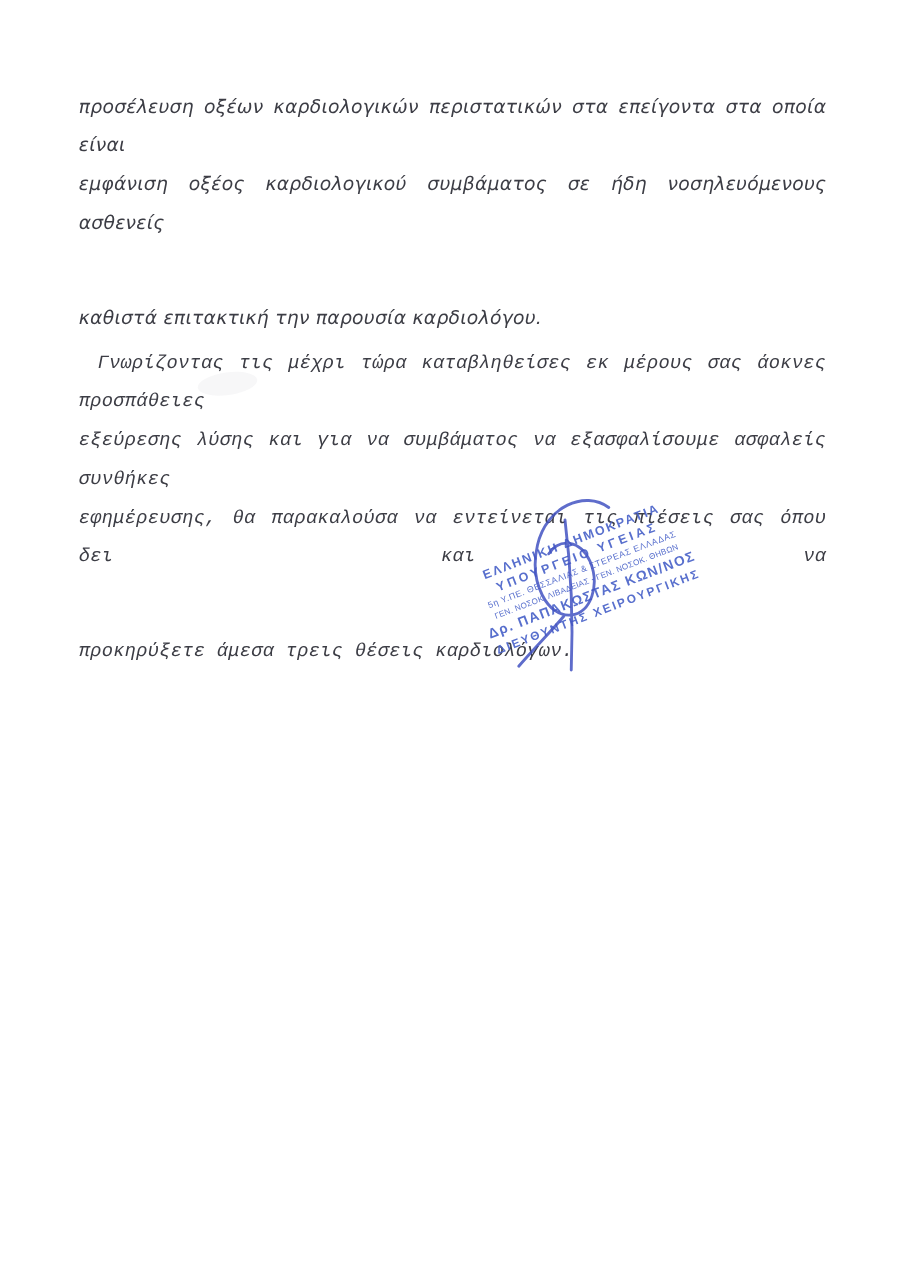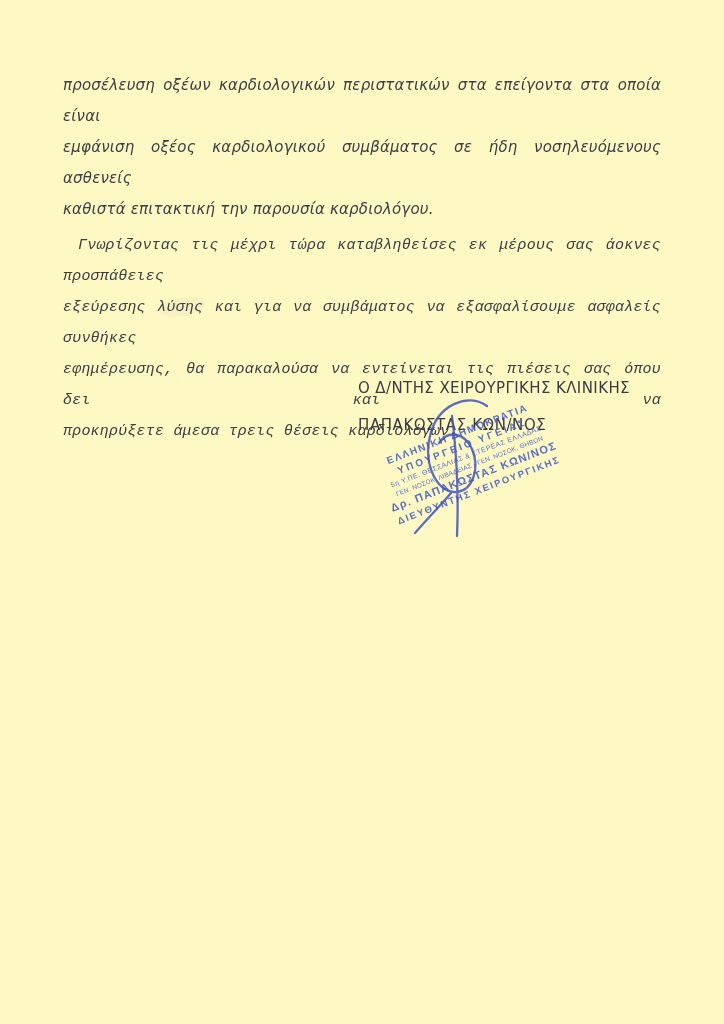--- a/index.html
+++ b/index.html
@@ -5,21 +5,21 @@
   html, body {
     margin: 0;
     padding: 0;
     background: #e8e8e8;
   }
   .page {
     position: relative;
     width: 724px;
     height: 1024px;
     margin: 0 auto;
-    background: #fef9c3;
+    background: #ffffff;
     overflow: hidden;
     font-family: "DejaVu Sans", sans-serif;
   }
   
   .letter-body {
     position: absolute;
     left: 63px;
     top: 70px;
     width: 598px;
     color: #3c3d45;
@@ -32,20 +32,21 @@
     font-size: 15px;
     line-height: 31px;
     letter-spacing: 0.2px;
     text-align: justify;
     text-align-last: justify;
     white-space: normal;
   }
   .bline.lastline {
     text-align: left;
     text-align-last: left;
+    margin-top: 45px;
   }
   .bline.indent { text-indent: 15px; }
 
   
   .sig-block {
     position: absolute;
     left: 358px;
     top: 380px;
     color: #393a42;
   }
@@ -117,24 +118,20 @@
     <p class="para second">
       <span class="bline indent">Γνωρίζοντας τις μέχρι τώρα καταβληθείσες εκ μέρους σας άοκνες προσπάθειες</span>
       <span class="bline">εξεύρεσης λύσης  και για να συμβάματος να εξασφαλίσουμε ασφαλείς συνθήκες</span>
       <span class="bline">εφημέρευσης, θα παρακαλούσα να εντείνεται τις πιέσεις σας όπου δει και να</span>
       <span class="bline lastline">προκηρύξετε άμεσα τρεις θέσεις καρδιολόγων.</span>
     </p>
   </div>
 
   <div class="smudge"></div>
 
-  <div class="sig-block">
-    <div class="sig-title">Ο Δ/ΝΤΗΣ ΧΕΙΡΟΥΡΓΙΚΗΣ ΚΛΙΝΙΚΗΣ</div>
-    <div class="sig-name">ΠΑΠΑΚΩΣΤΑΣ ΚΩΝ/ΝΟΣ</div>
-  </div>
 
   <div class="stamp">
     <div class="stamp-line s1">ΕΛΛΗΝΙΚΗ ΔΗΜΟΚΡΑΤΙΑ</div>
     <div class="stamp-line s2">ΥΠΟΥΡΓΕΙΟ ΥΓΕΙΑΣ</div>
     <div class="stamp-line s3">5η Υ.ΠΕ. ΘΕΣΣΑΛΙΑΣ &amp; ΣΤΕΡΕΑΣ ΕΛΛΑΔΑΣ</div>
     <div class="stamp-line s4">ΓΕΝ. ΝΟΣΟΚ. ΛΙΒΑΔΕΙΑΣ - ΓΕΝ. ΝΟΣΟΚ. ΘΗΒΩΝ</div>
     <div class="stamp-line s5">Δρ. ΠΑΠΑΚΩΣΤΑΣ ΚΩΝ/ΝΟΣ</div>
     <div class="stamp-line s6">ΔΙΕΥΘΥΝΤΗΣ ΧΕΙΡΟΥΡΓΙΚΗΣ</div>
   </div>
 

